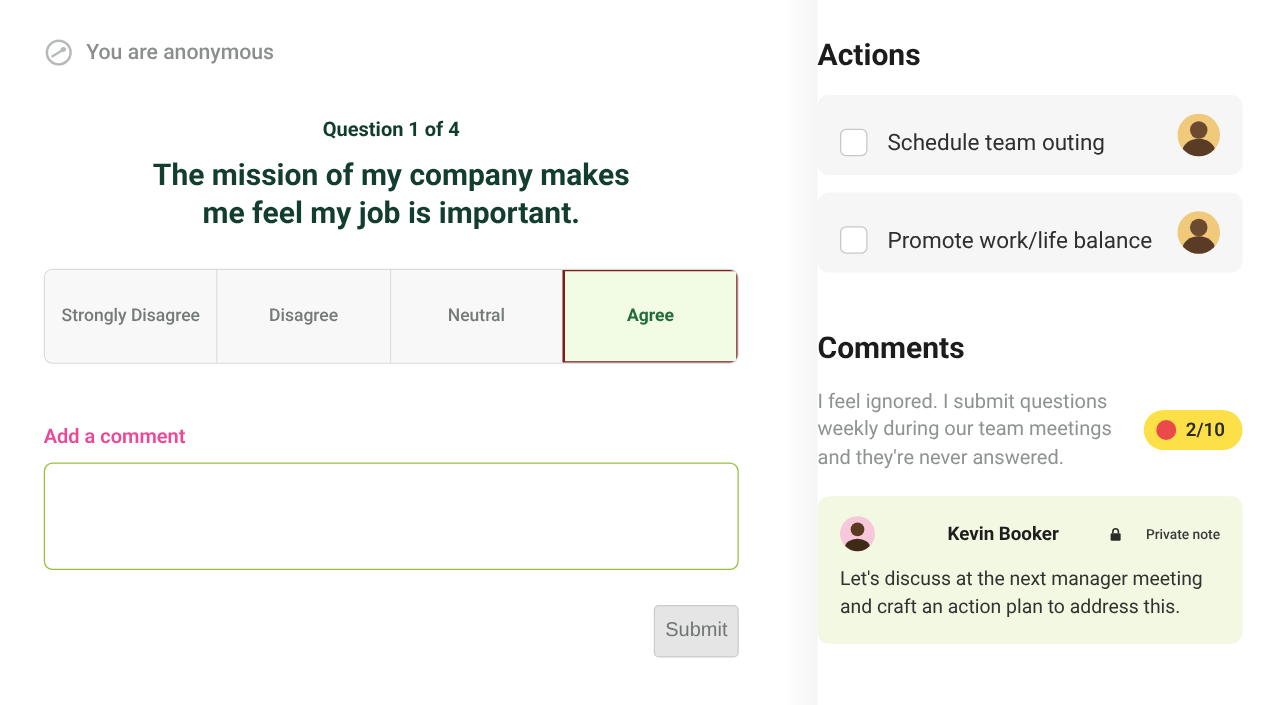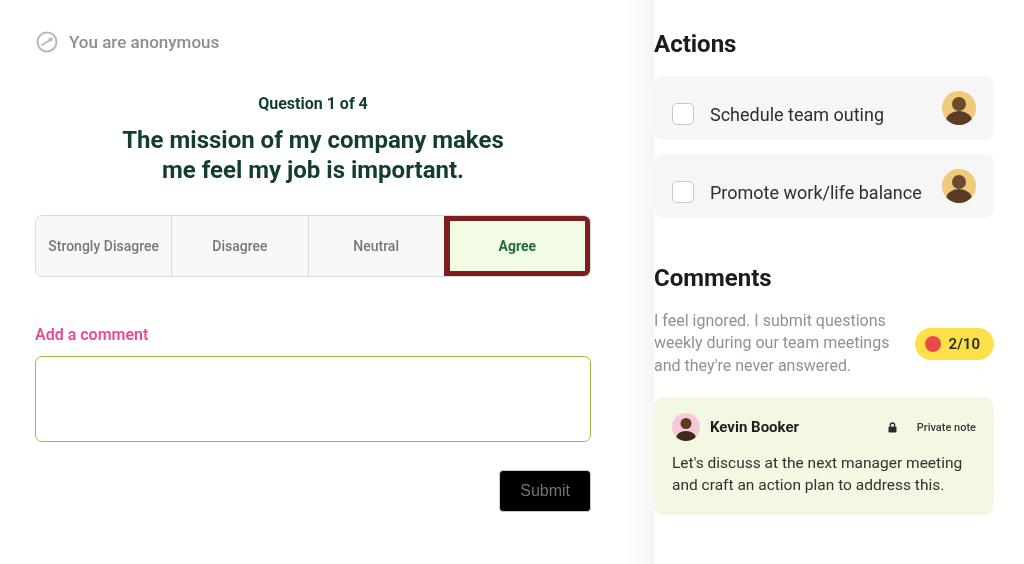--- a/index.html
+++ b/index.html
@@ -43,21 +43,21 @@
     line-height: 1.25;
     max-width: 400px;
     margin: 0 auto;
   }
   .likert {
     margin-top: 30px;
     display: flex;
     border: 1px solid #d7dbd9;
     border-radius: 7px;
     overflow: hidden;
-    height: 62px;
+    height: 76px;
   }
   .likert-opt {
     flex: 1;
     display: flex;
     align-items: center;
     justify-content: center;
     text-align: center;
     font-size: 14px;
     color: #747a77;
     font-weight: 500;
@@ -65,21 +65,21 @@
     border-right: 1px solid #d7dbd9;
     cursor: pointer;
     padding: 0 6px;
     line-height: 1.2;
   }
   .likert-opt:last-child { border-right: none; }
   .likert-opt.selected {
     background: #f2fbe3;
     color: #246b3a;
     font-weight: 700;
-    border: 6px solid #7f1d1d;
+    border: 2px solid #7f1d1d;
     margin: -1px;
     z-index: 2;
     border-radius: 2px;
   }
   .add-comment-label {
     margin-top: 48px;
     color: #ec4899;
     font-size: 16px;
     font-weight: 600;
   }
@@ -96,24 +96,24 @@
     outline: none;
     color: #333;
   }
   .submit-row {
     display: flex;
     justify-content: flex-end;
     margin-top: 24px;
   }
   .submit-btn {
     border: 1px solid #c8ccca;
-    background: #000000;
+    background: #e5e5e5;
     color: #6f7572;
     font-size: 16px;
-    padding: 11px 20px;
+    padding: 11px 8px;
     border-radius: 4px;
     cursor: pointer;
   }
 
   
   .divider {
     width: 28px;
     background: linear-gradient(to right, rgba(0,0,0,0.00), rgba(0,0,0,0.04));
   }
 
@@ -232,20 +232,21 @@
   .note-avatar::before{
     content:""; position:absolute; left:50%; bottom:-4px;
     width:20px; height:14px; background:#3f2a17; border-radius:50% 50% 0 0;
     transform:translateX(-50%);
   }
   .note-name {
     font-weight: 700;
     font-size: 15px;
     color: #1e1e1e;
     flex: 1;
+    margin-left: 48px;
   }
   .private-tag {
     display: flex;
     align-items: center;
     gap: 20px;
     font-size: 11px;
     color: #3a3a3a;
     font-weight: 500;
   }
   .lock-icon svg { display:block; }

